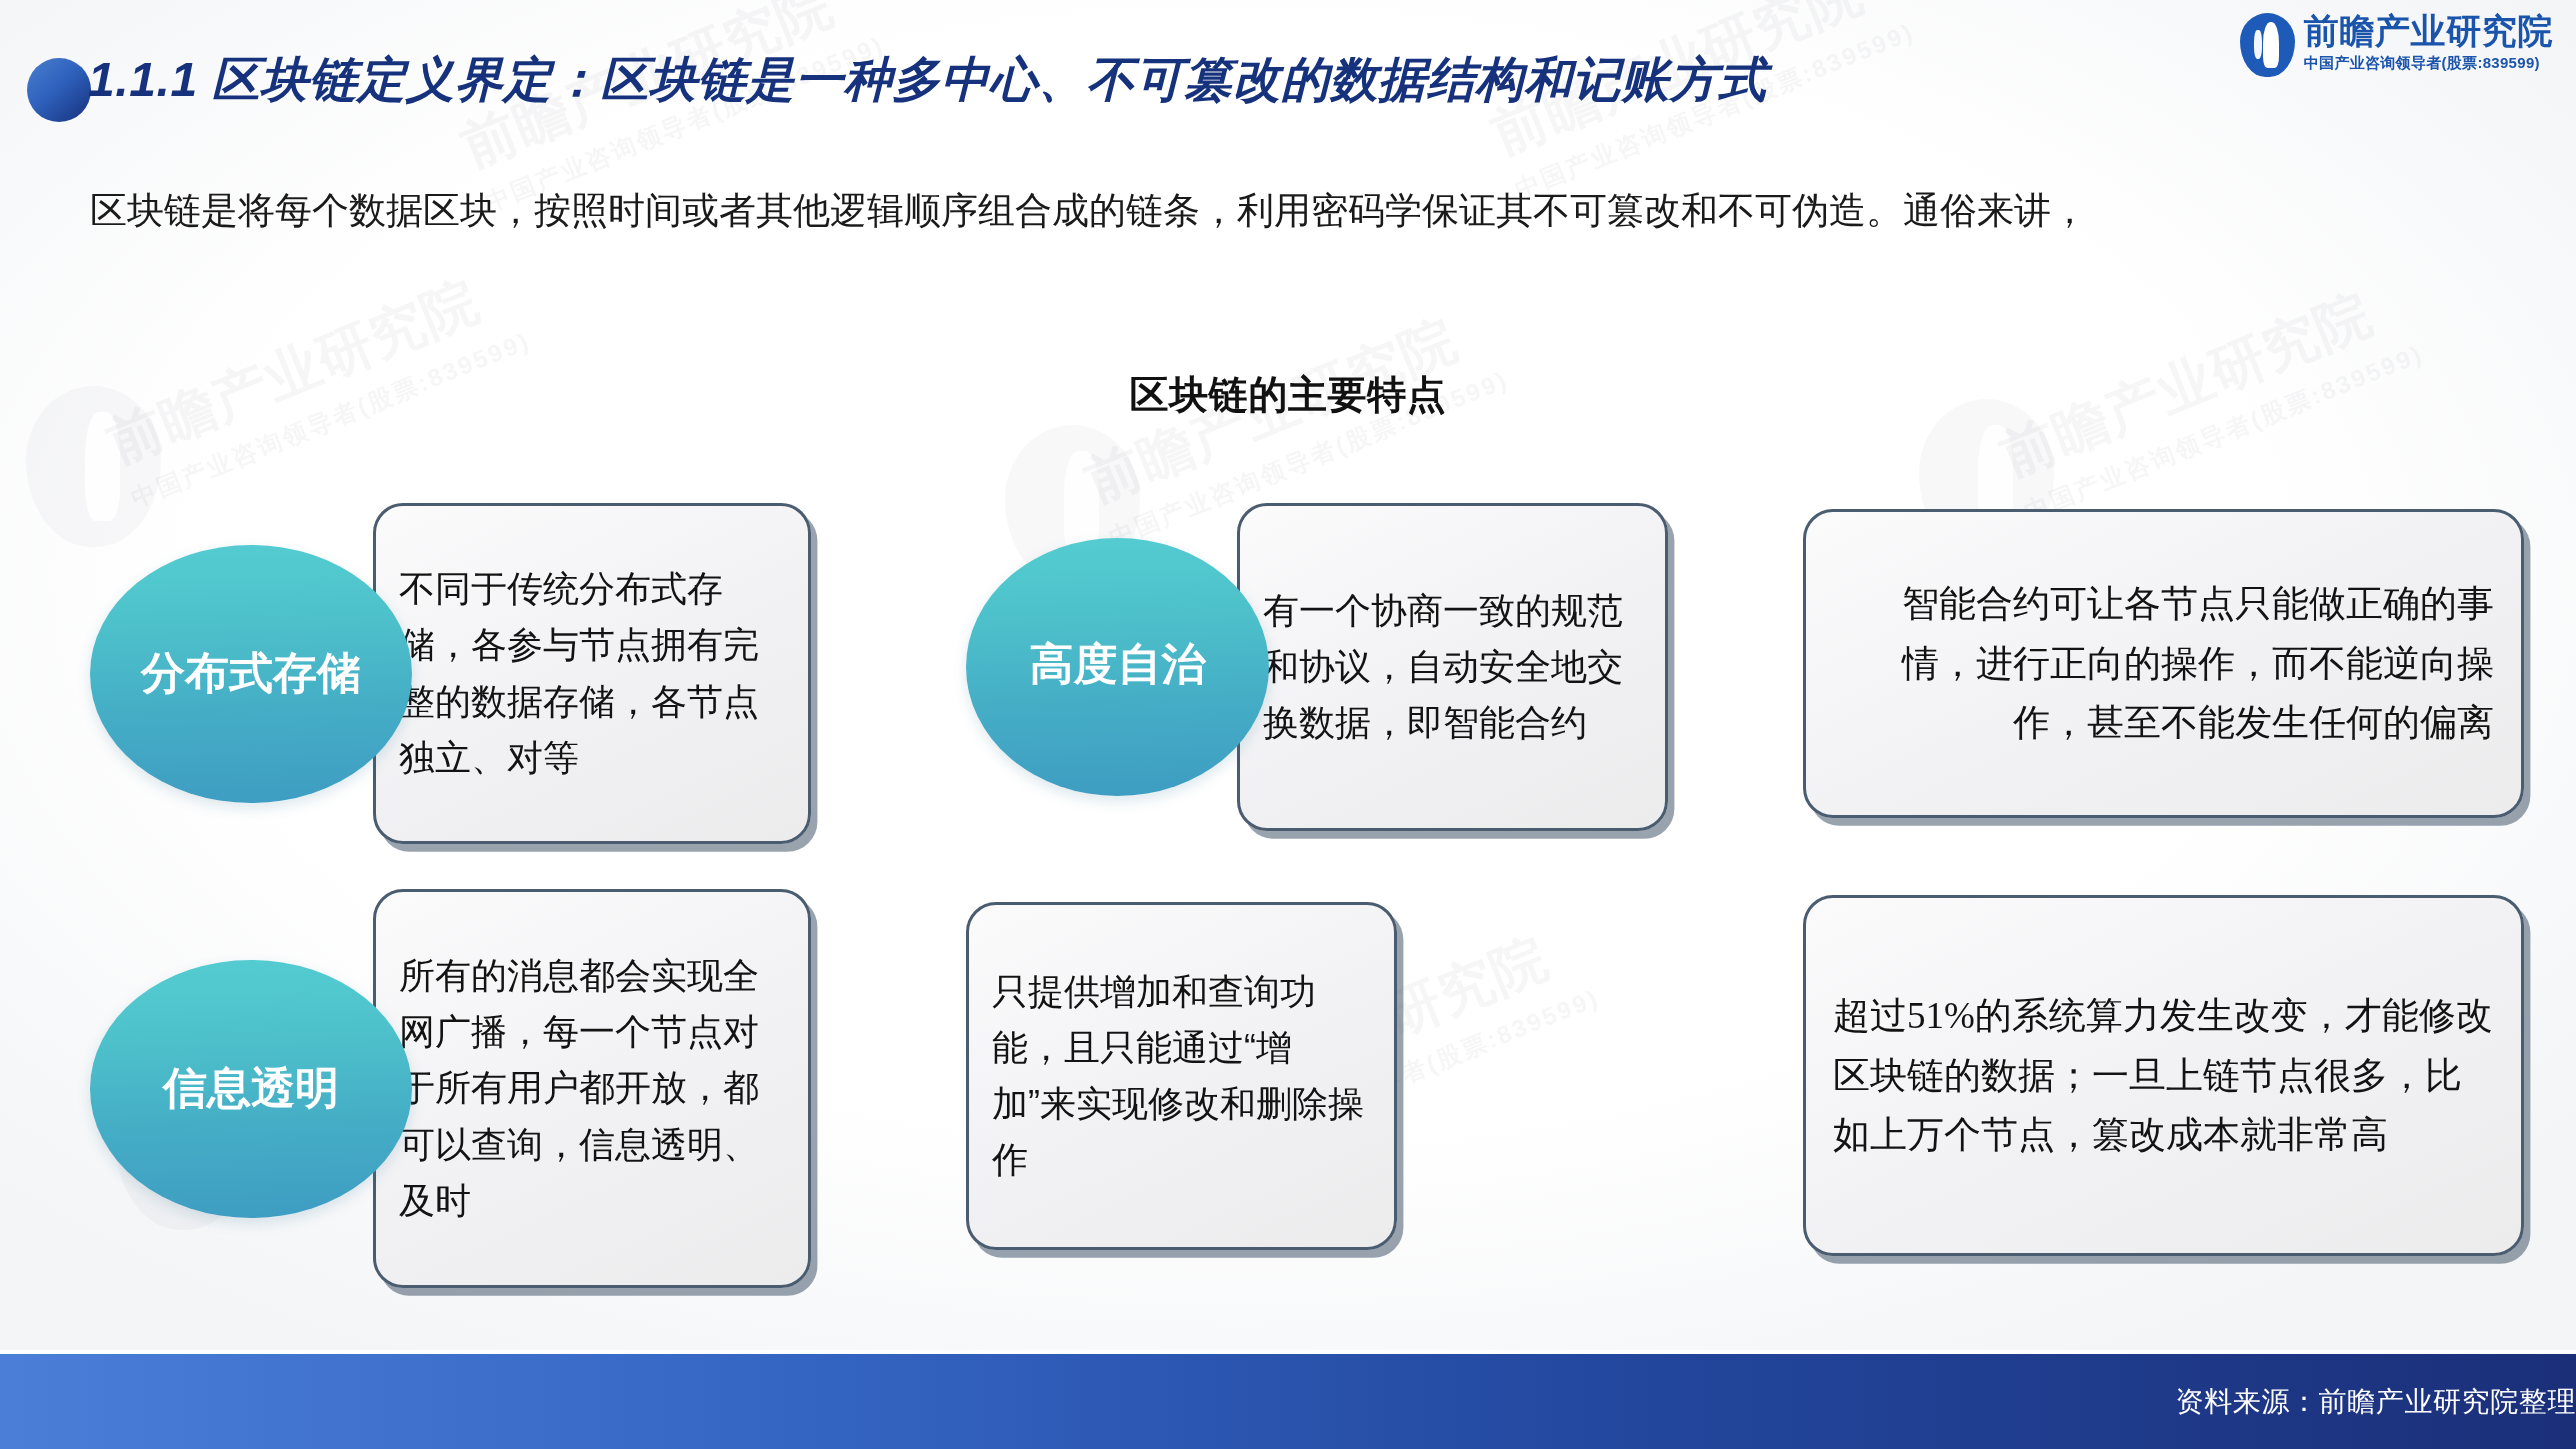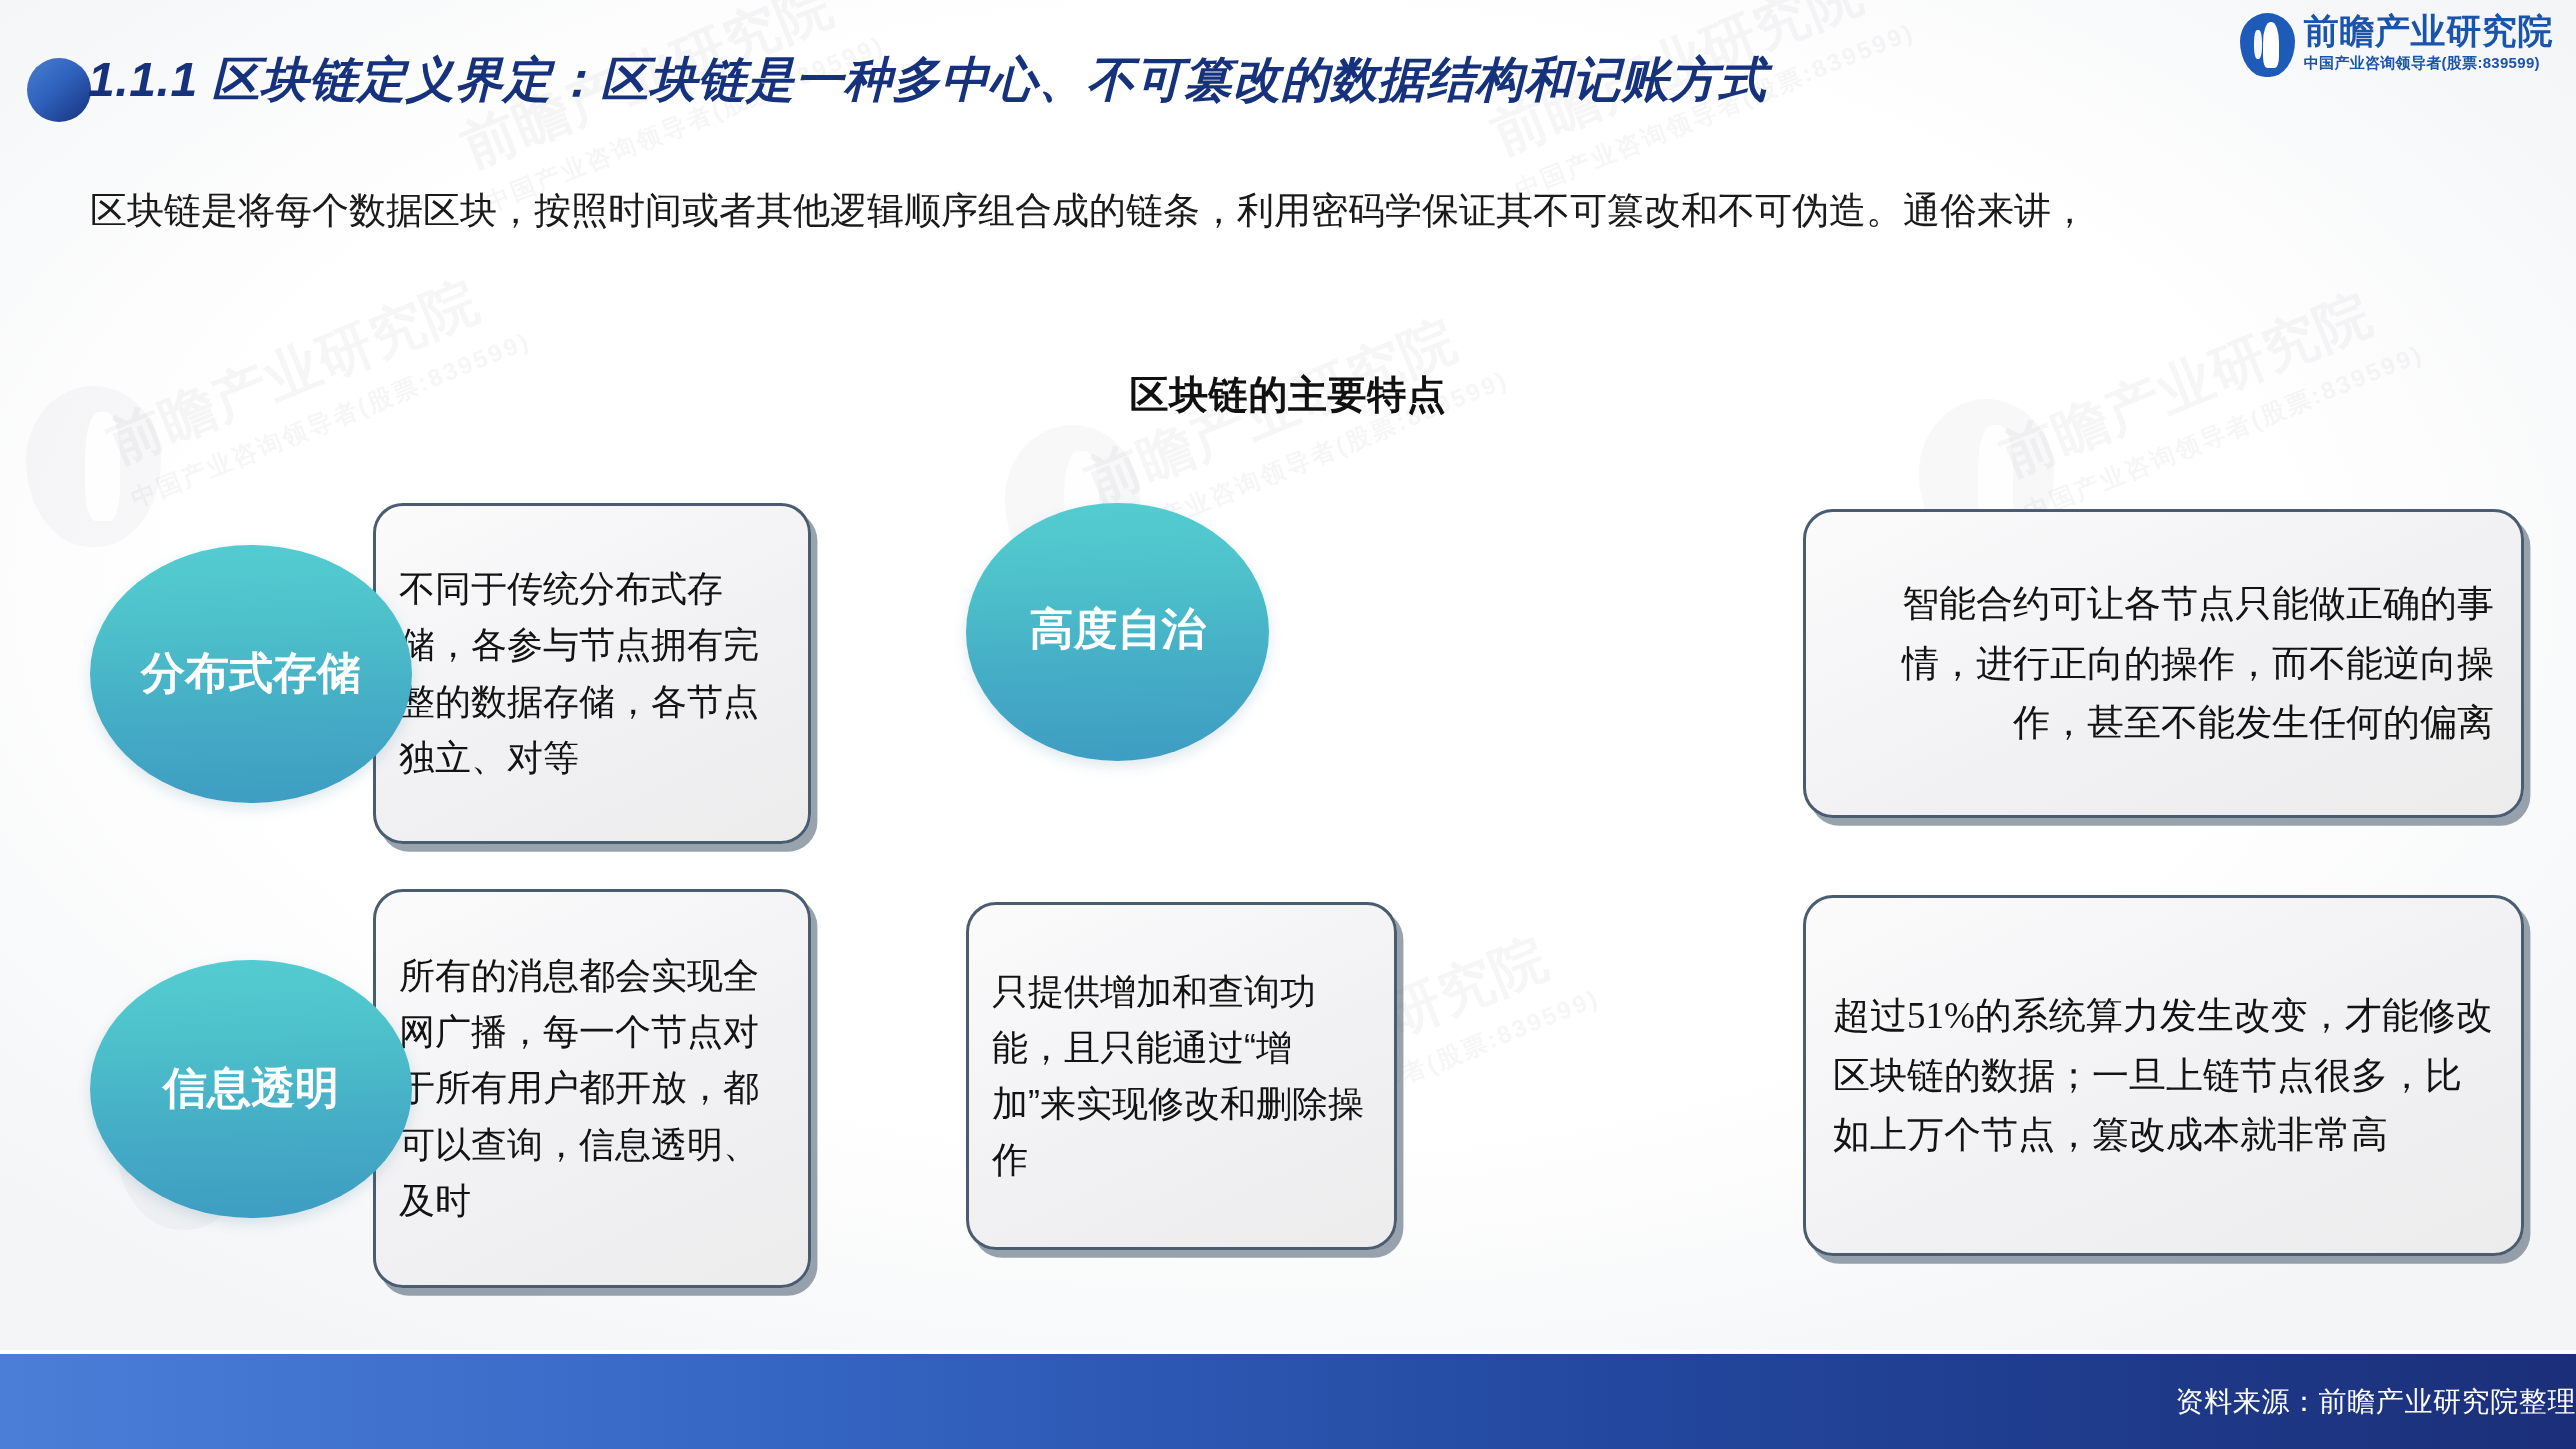--- a/index.html
+++ b/index.html
@@ -329,20 +329,23 @@
 
     <div class="feature" id="feature-0">
       <div class="bubble">分布式存储</div>
       <div class="card">
         <div class="card-text">不同于传统分布式存储，各参与节点拥有完整的数据存储，各节点独立、对等</div>
       </div>
     </div>
 
     <div class="feature" id="feature-1">
       <div class="bubble">高度自治</div>
+      <div class="card">
+        <div class="card-text">有一个协商一致的规范和协议，自动安全地交换数据，即智能合约</div>
+      </div>
     </div>
 
     <div class="feature" id="feature-2">
       <div class="card">
         <div class="card-text">智能合约可让各节点只能做正确的事情，进行正向的操作，而不能逆向操作，甚至不能发生任何的偏离</div>
       </div>
     </div>
 
     <div class="feature" id="feature-3">
       <div class="bubble">信息透明</div>

